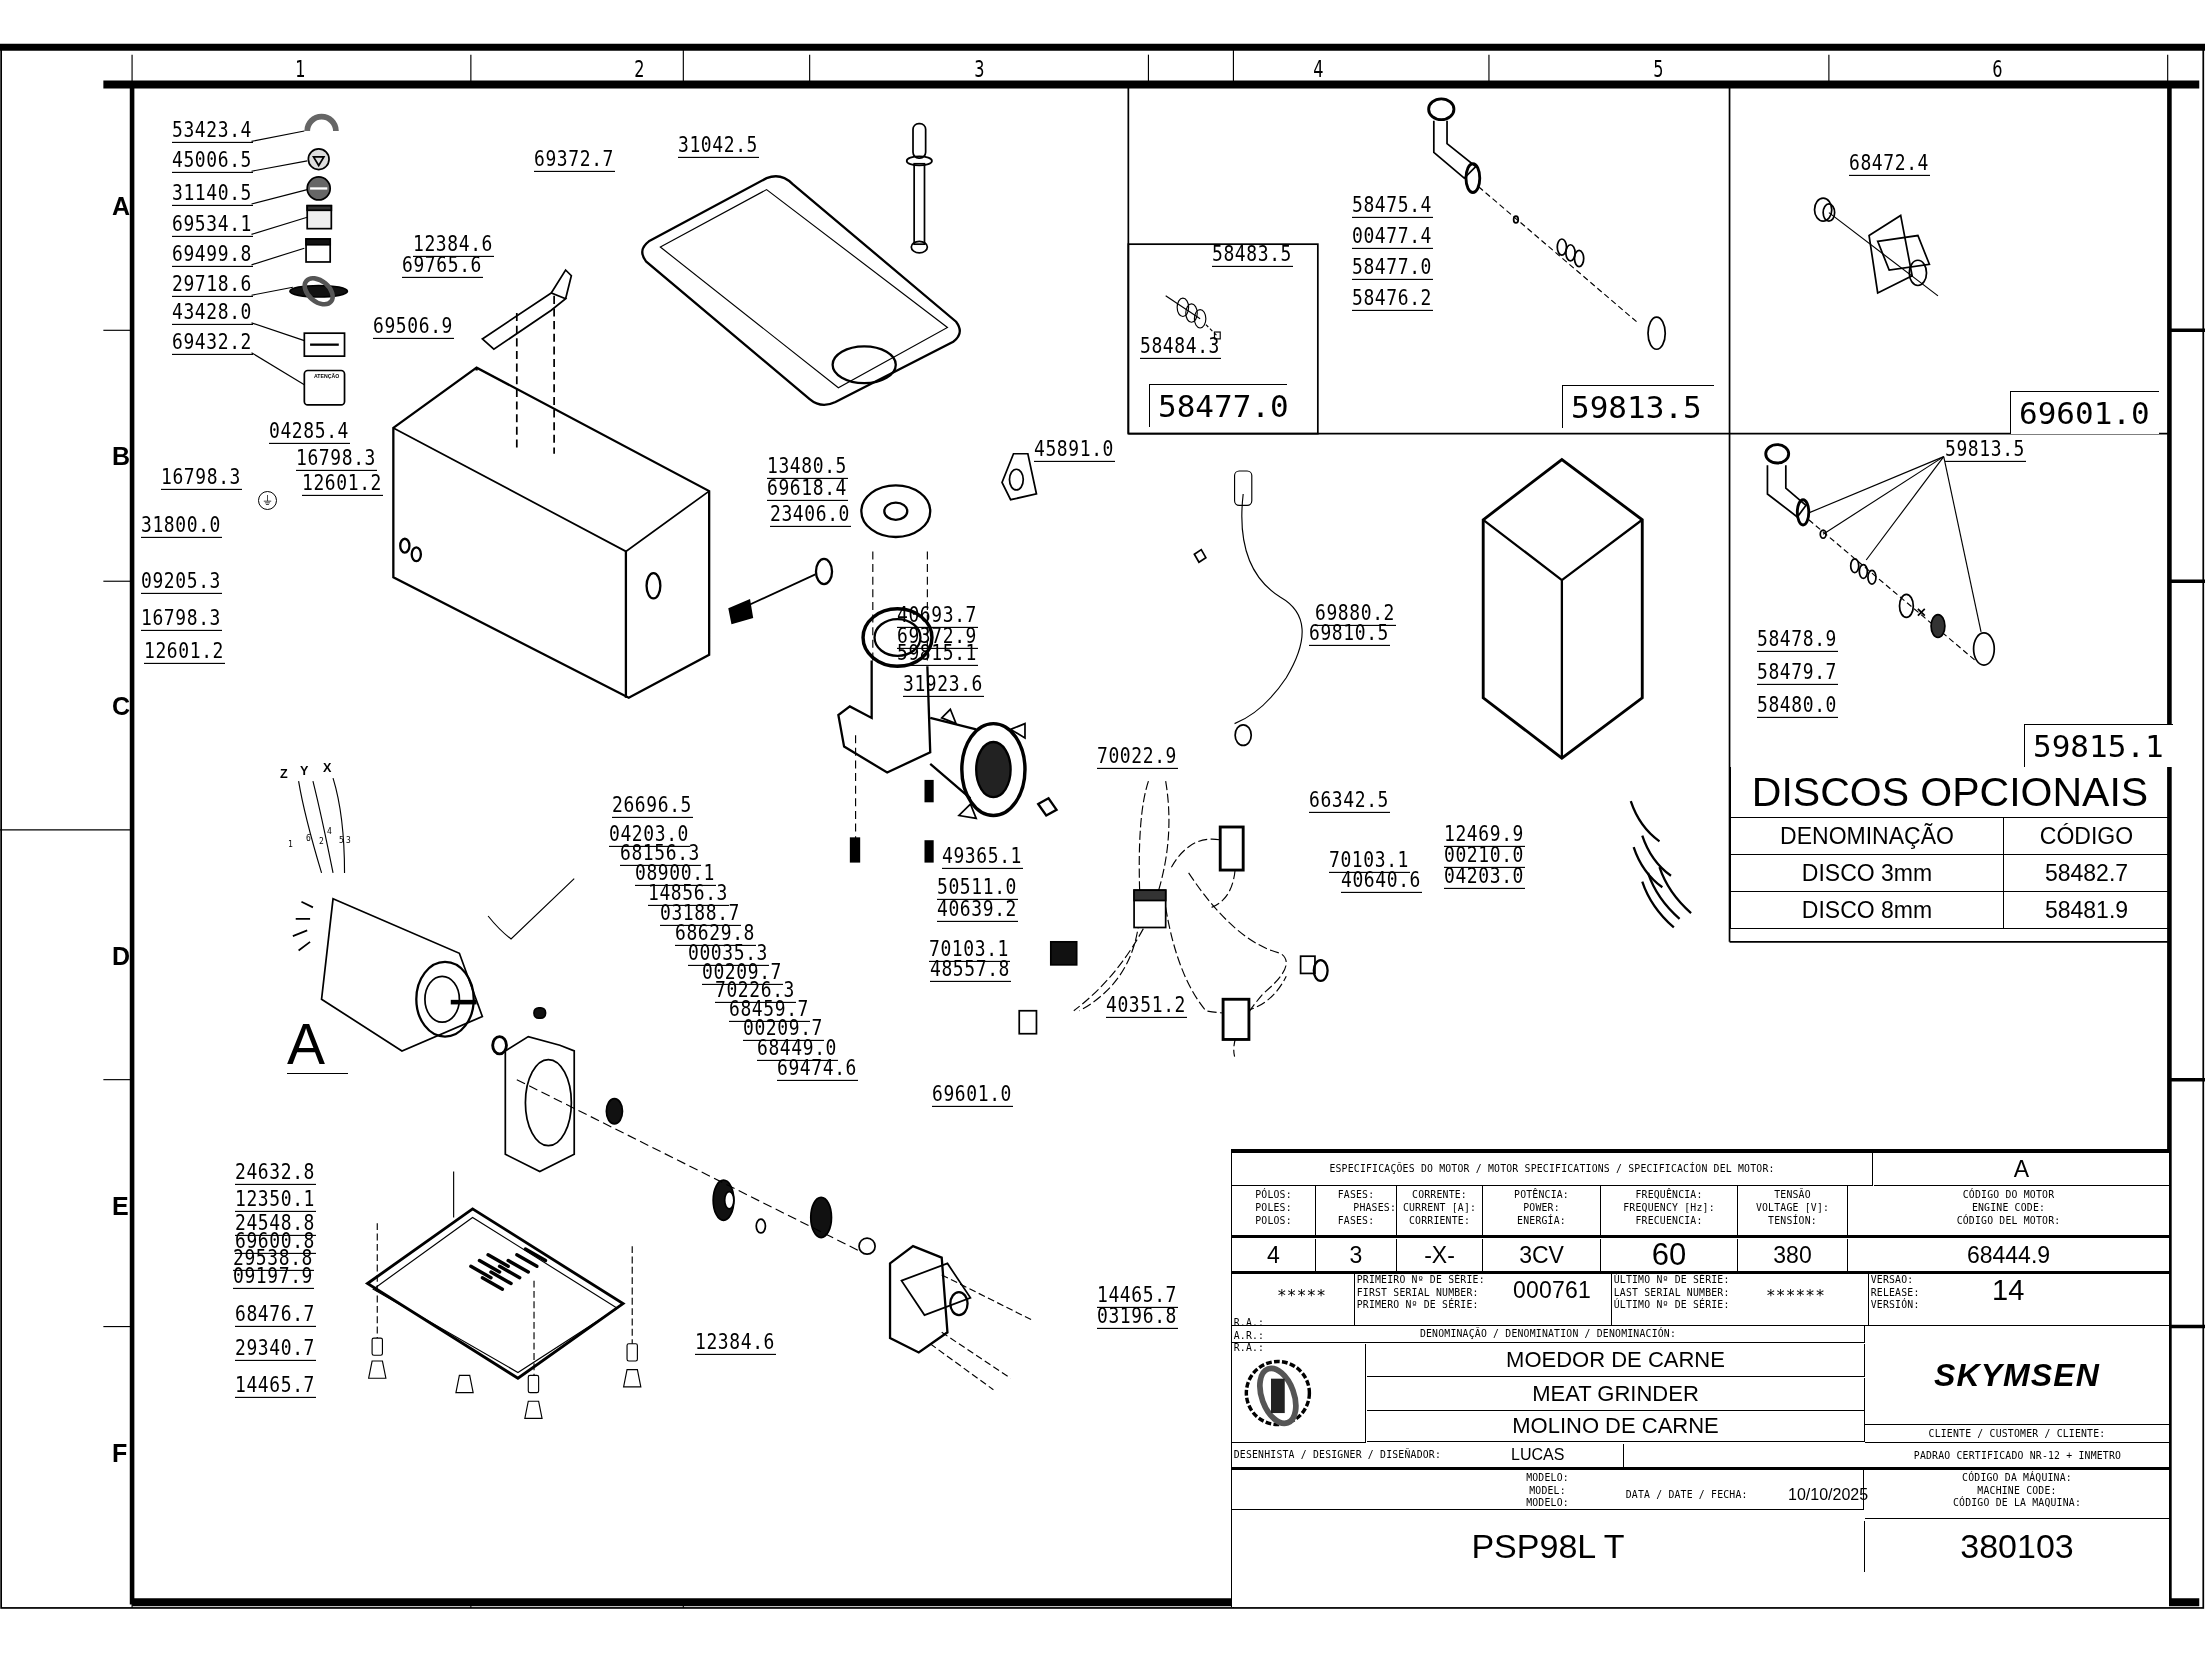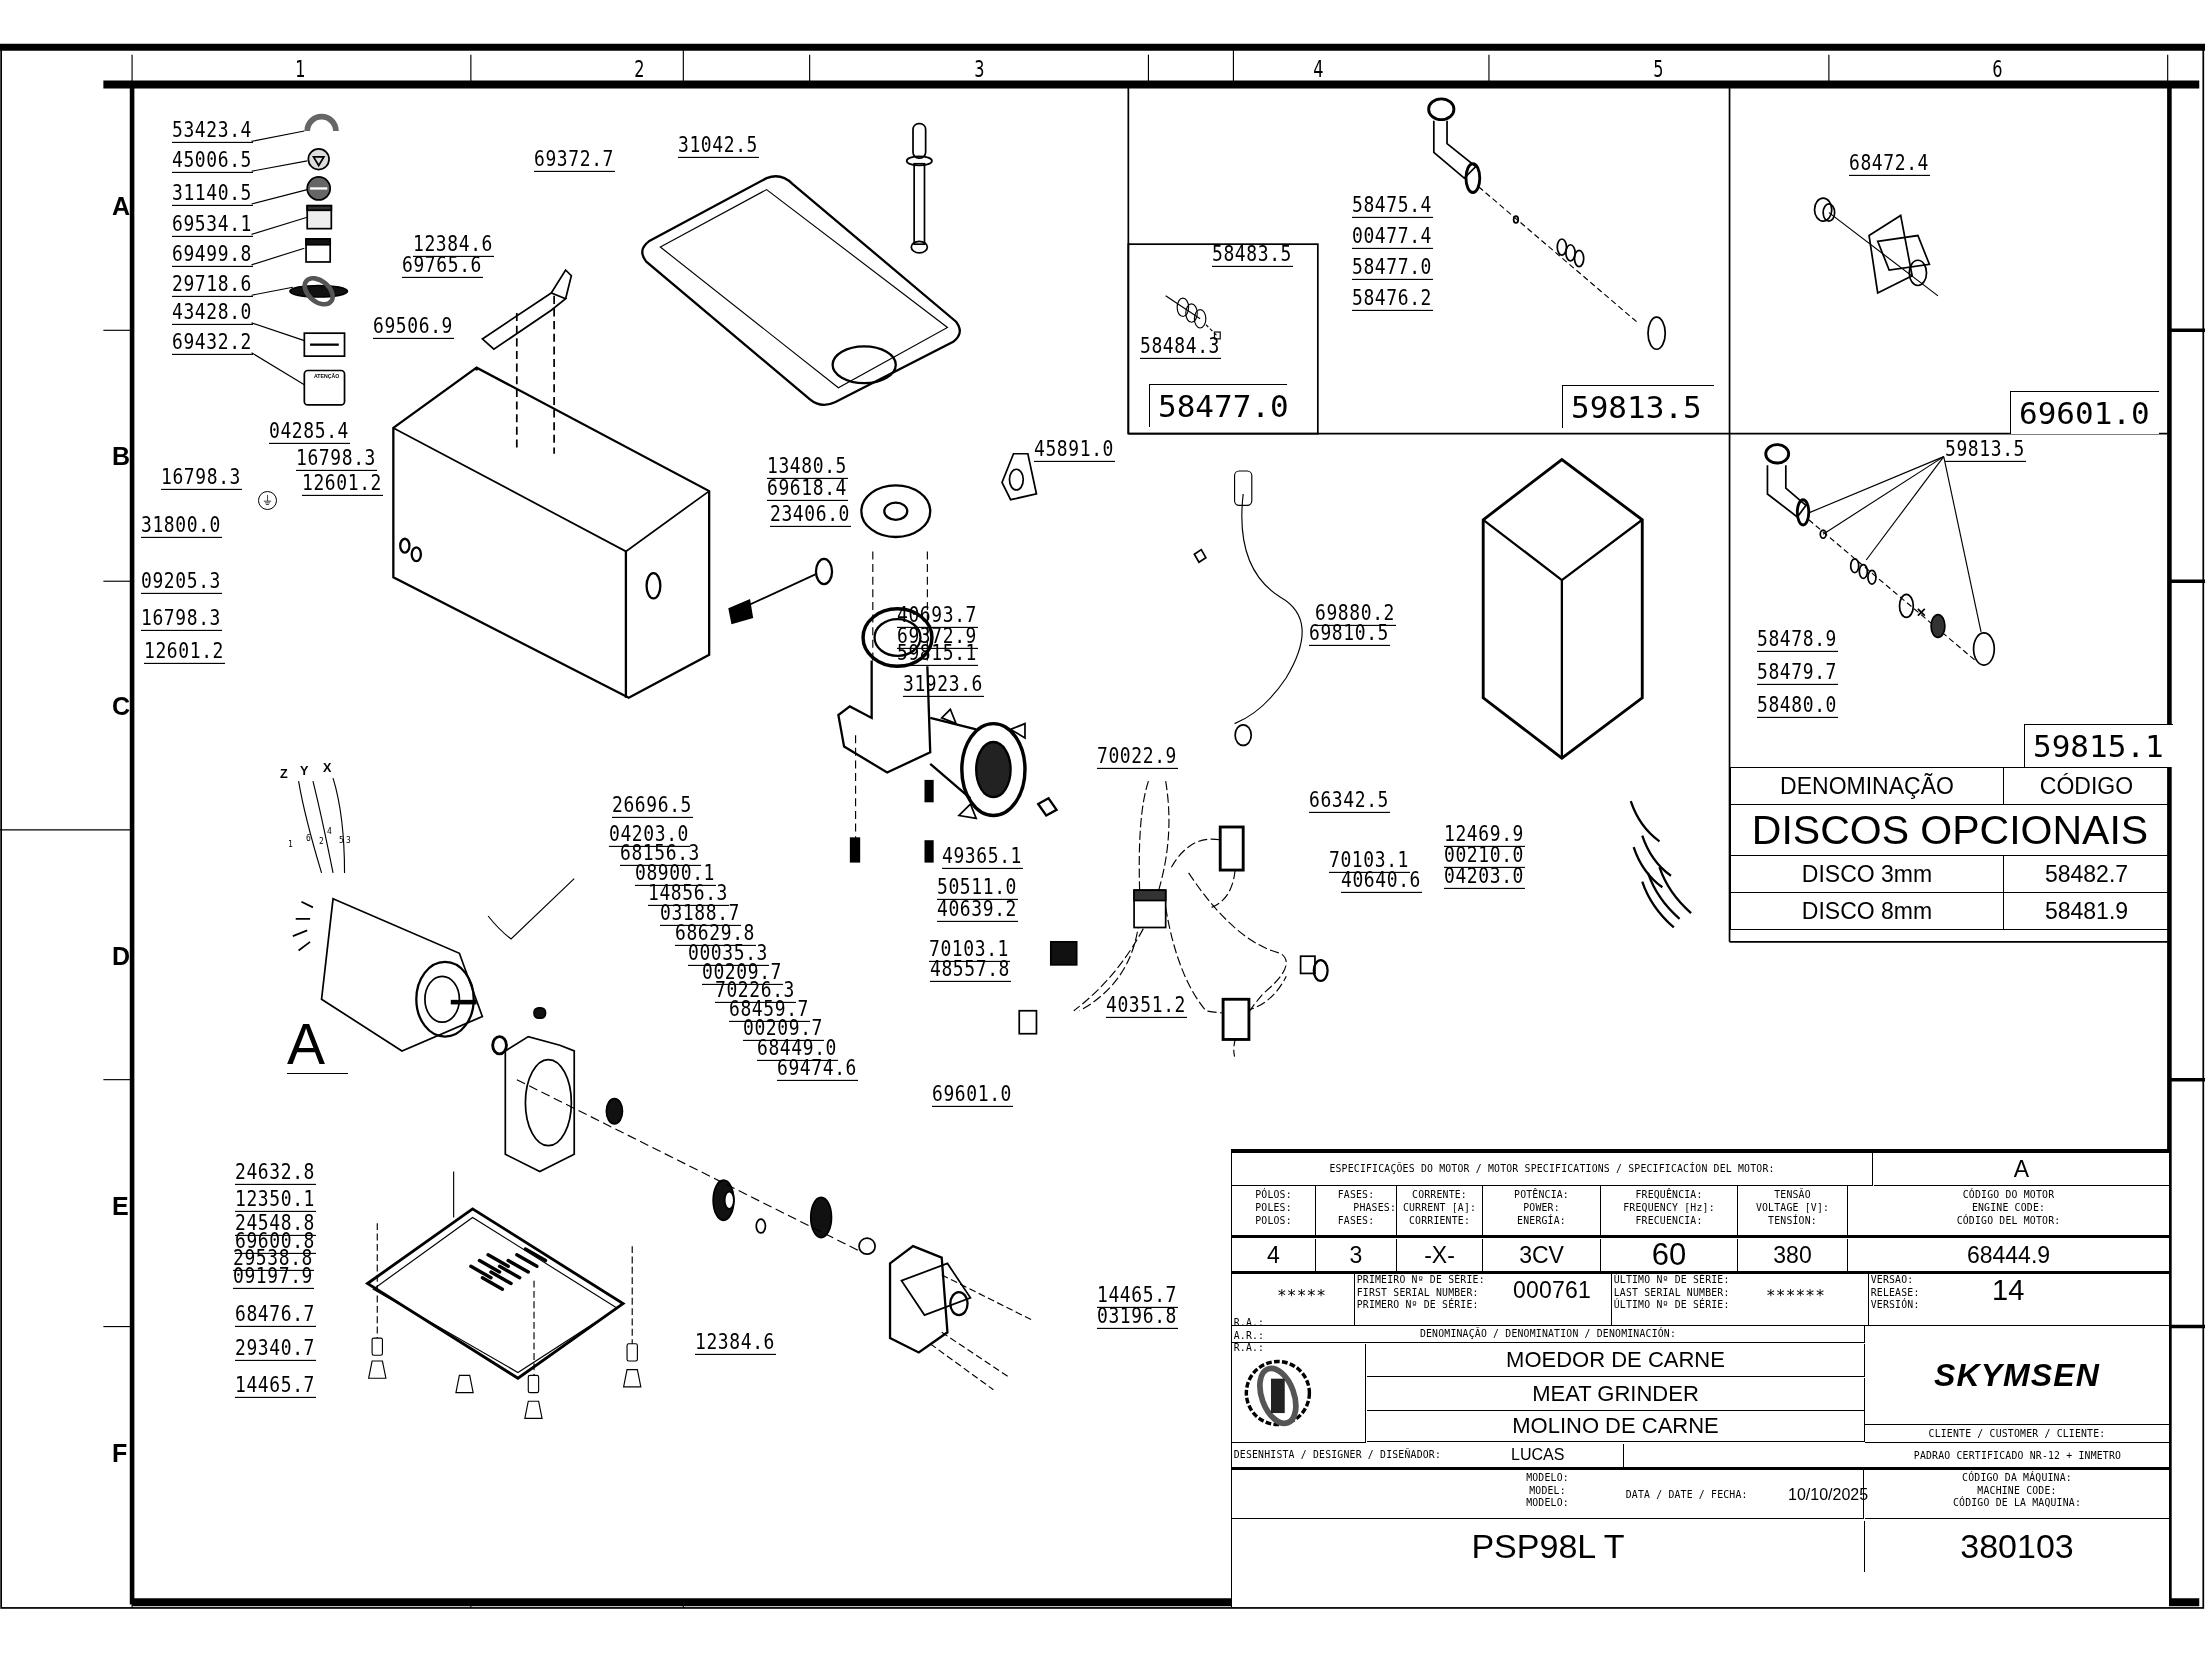--- a/index.html
+++ b/index.html
@@ -426,26 +426,26 @@
 
 <span class="lbl" style="left:1945px;top:442px;">59813.5</span>
 <span class="lbl" style="left:1757px;top:632px;">58478.9</span>
 <span class="lbl" style="left:1757px;top:665px;">58479.7</span>
 <span class="lbl" style="left:1757px;top:698px;">58480.0</span>
 <div class="big" style="left:2024px;top:724px;width:132px;height:36px;">59815.1</div>
 
 <table class="disc" style="left:1730px;top:767px;width:440px;">
   <tbody>
       <tr>
+        <td colspan="2" style="height:48px;font-size:41px;border-top:none;">DISCOS OPCIONAIS</td>
+      </tr>
+  <tr>
     <td style="width:270px;">DENOMINAÇÃO</td>
     <td>CÓDIGO</td>
   </tr>
-  <tr>
-        <td colspan="2" style="height:48px;font-size:41px;border-top:none;">DISCOS OPCIONAIS</td>
-      </tr>
   <tr>
     <td>DISCO 3mm</td>
     <td>58482.7</td>
   </tr>
   <tr>
     <td>DISCO 8mm</td>
     <td>58481.9</td>
   </tr>
 </tbody>
   </table>
@@ -559,21 +559,21 @@
       <span class="sm" style="position:absolute;left:1.7px;top:5.2px;">DESENHISTA / DESIGNER / DISEÑADOR:</span>
       <span style="position:absolute;left:279px;top:2.3px;font-size:16px;font-family:'Liberation Sans',sans-serif;">LUCAS</span>
     </div>
     <div style="width:241px;border-right:1.7px solid #000;position:relative;margin-top:40px;">
       <span class="sm" style="position:absolute;left:1.7px;top:5.2px;">DATA / DATE / FECHA:</span>
       <span style="position:absolute;left:164px;top:2.3px;font-size:16px;font-family:'Liberation Sans',sans-serif;">10/10/2025</span>
     </div>
     <div style="flex:1;text-align:center;line-height:23px;" class="sm">PADRAO CERTIFICADO NR-12 + INMETRO</div>
   </div>
 
-  <div class="abs sm" style="left:0;top:317px;width:632px;height:49px;border-right:1.7px solid #000;border-bottom:1.7px solid #000;text-align:center;padding-top:2.3px;box-sizing:border-box;">
+  <div class="abs sm" style="left:0;top:317px;width:632px;height:40px;border-right:1.7px solid #000;border-bottom:1.7px solid #000;text-align:center;padding-top:2.3px;box-sizing:border-box;">
     <div>MODELO:</div>
       <div>MODEL:</div>
       <div>MODELO:</div>
   </div>
   <div class="abs sm" style="left:633px;top:317px;width:304px;height:49px;border-bottom:1.7px solid #000;text-align:center;padding-top:2.3px;box-sizing:border-box;">
     <div>CÓDIGO DA MÁQUINA:</div>
       <div>MACHINE CODE:</div>
       <div>CÓDIGO DE LA MAQUINA:</div>
   </div>
 

